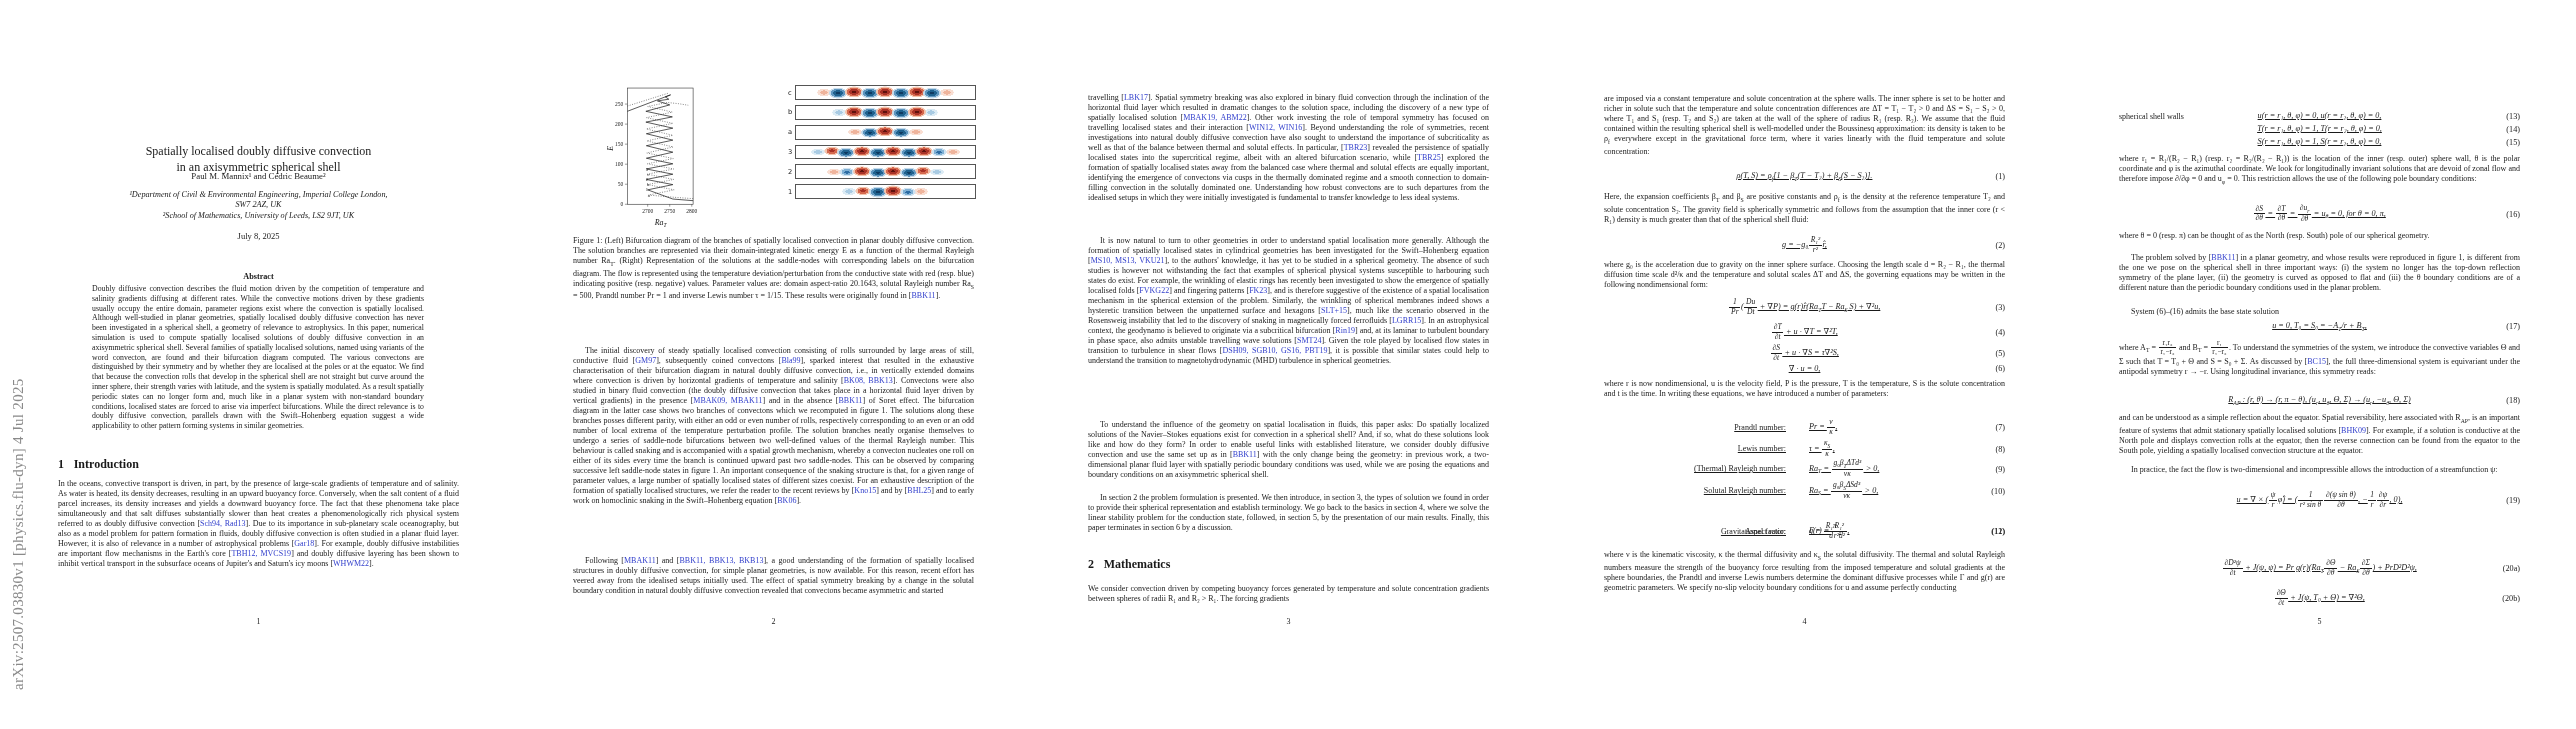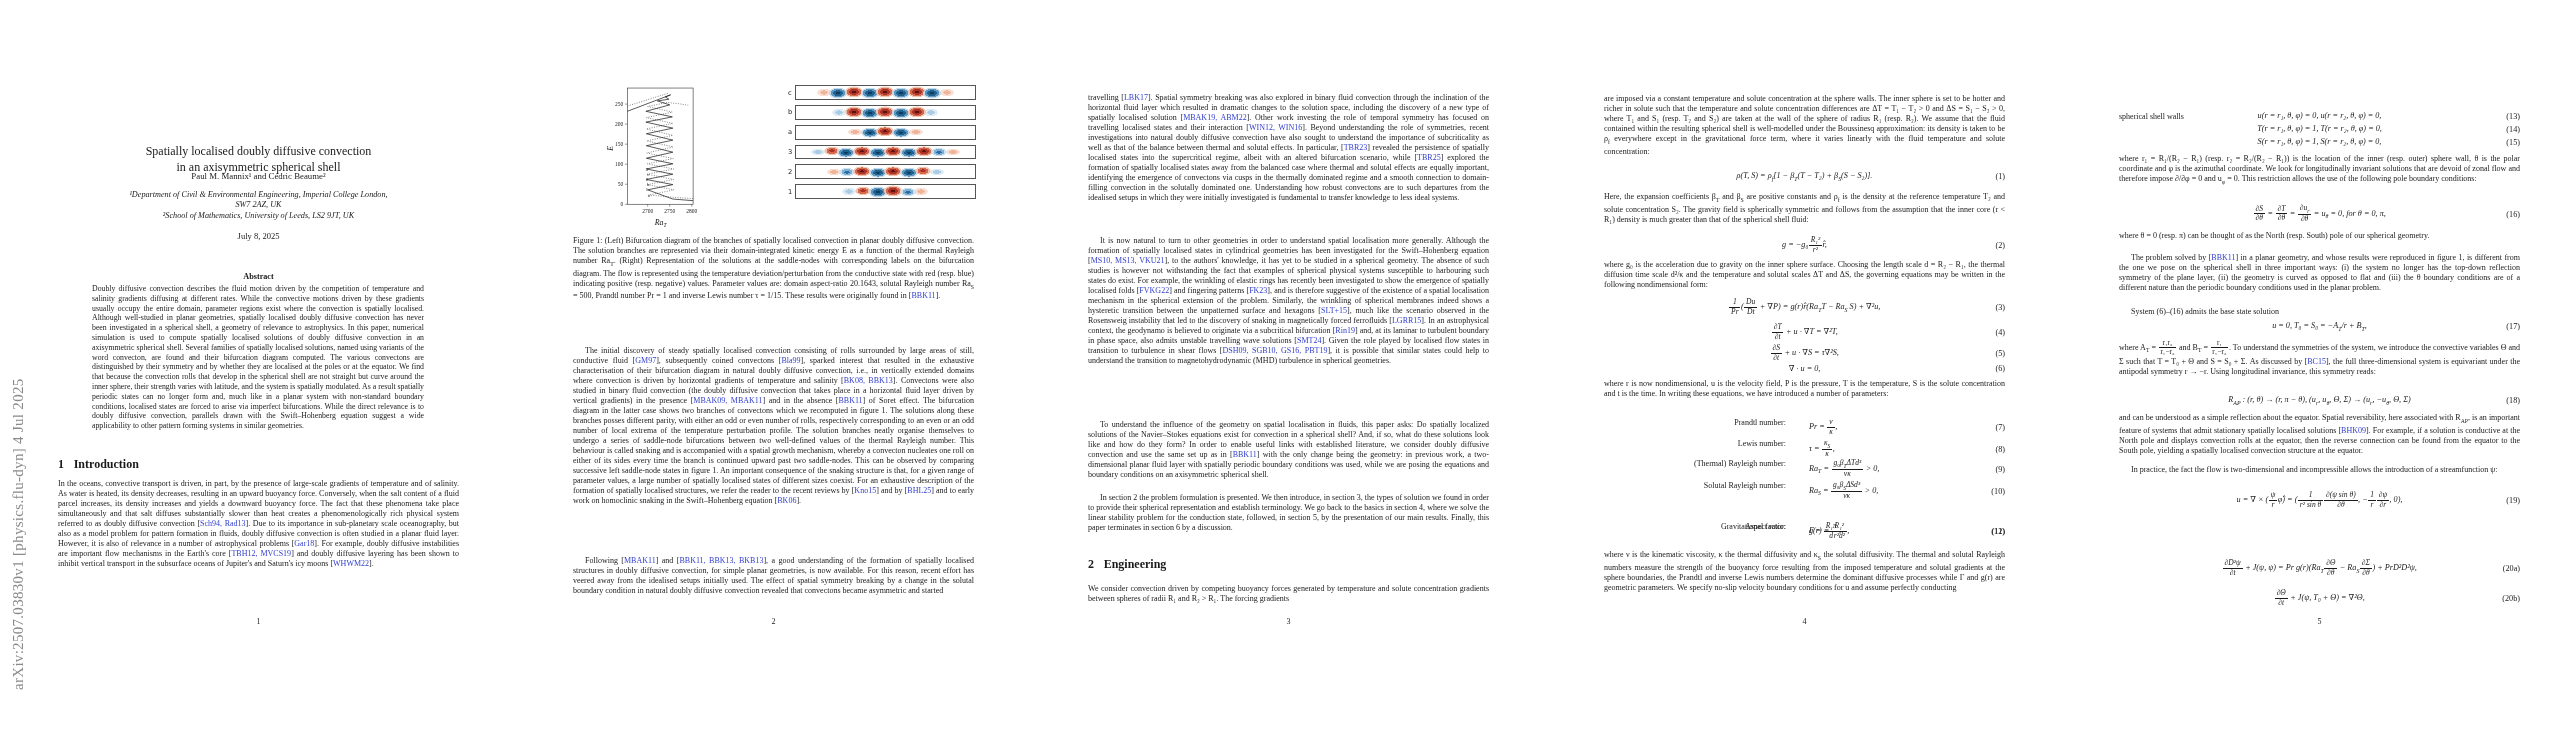--- a/index.html
+++ b/index.html
@@ -14,21 +14,21 @@
   .title{font-size:12px;line-height:16.4px;}
   .authors{font-size:8.8px;}
   .affil{font-size:8.2px;line-height:10.3px;font-style:italic;}
   .date{font-size:8.5px;}
   .absh{font-size:8.2px;font-weight:bold;}
   .abst{left:92px;width:332px;font-size:7.8px;line-height:9.8px;text-align:justify;}
   .sec{font-size:12px;font-weight:bold;}
   .sec .snum{margin-right:9.7px;}
   .pageno{font-size:8px;text-align:center;}
   .ct{color:#3340cc;}
-  .eq{display:flex;justify-content:center;font-size:8.2px;font-style:italic;}
+  .eq{display:flex;align-items:center;justify-content:center;font-size:8.2px;font-style:italic;text-decoration:underline;}
   .eq .eqno{position:absolute;right:0;top:50%;transform:translateY(-50%);font-style:normal;}
   .peq{justify-content:flex-start;}
   .plabel{width:182px;text-align:right;padding-right:23px;font-style:normal;font-size:8px;}
   .pbody{width:182px;text-align:left;}
   .fr{display:inline-block;text-align:center;vertical-align:middle;font-size:0.92em;line-height:1.15;margin:0 0.6px;}
   .fn{display:block;padding:0 1.8px;border-bottom:0.6px solid #1a1a1a;}
   .fd{display:block;padding:0 1.8px;}
   sub{font-size:0.72em;}
   .arxiv{position:absolute;left:9.7px;top:307px;height:383px;width:25.5px;
          writing-mode:vertical-rl;transform:rotate(180deg);
@@ -195,21 +195,21 @@
   <div class="blk par ind" style="top:556px;">Following [<span class="ct">MBAK11</span>] and [<span class="ct">BBK11, BBK13, BKB13</span>], a good understanding of the formation of spatially localised structures in doubly diffusive convection, for simple planar geometries, is now available. For this reason, recent effort has veered away from the idealised setups initially used. The effect of spatial symmetry breaking by a change in the solutal boundary condition in natural doubly diffusive convection revealed that convectons became asymmetric and started</div>
   <div class="blk pageno" style="top:617px;">2</div>
 </div>
 
 <div class="page" id="pg3">
   <div class="blk par" style="top:93px;">travelling [<span class="ct">LBK17</span>]. Spatial symmetry breaking was also explored in binary fluid convection through the inclination of the horizontal fluid layer which resulted in dramatic changes to the solution space, including the discovery of a new type of spatially localised solution [<span class="ct">MBAK19, ABM22</span>]. Other work investing the role of temporal symmetry has focused on travelling localised states and their interaction [<span class="ct">WIN12, WIN16</span>]. Beyond understanding the role of symmetries, recent investigations into natural doubly diffusive convection have also sought to understand the importance of subcriticality as well as that of the balance between thermal and solutal effects. In particular, [<span class="ct">TBR23</span>] revealed the persistence of spatially localised states into the supercritical regime, albeit with an altered bifurcation scenario, while [<span class="ct">TBR25</span>] explored the formation of spatially localised states away from the balanced case where thermal and solutal effects are equally important, identifying the emergence of convectons via cusps in the thermally dominated regime and a smooth connection to domain-filling convection in the solutally dominated one. Understanding how robust convectons are to such departures from the idealised setups in which they were initially investigated is fundamental to transfer knowledge to less ideal systems.</div>
   <div class="blk par ind" style="top:236px;">It is now natural to turn to other geometries in order to understand spatial localisation more generally. Although the formation of spatially localised states in cylindrical geometries has been investigated for the Swift–Hohenberg equation [<span class="ct">MS10, MS13, VKU21</span>], to the authors' knowledge, it has yet to be studied in a spherical geometry. The absence of such studies is however not withstanding the fact that examples of spherical physical systems susceptible to harbouring such states do exist. For example, the wrinkling of elastic rings has recently been investigated to show the emergence of spatially localised folds [<span class="ct">FVKG22</span>] and fingering patterns [<span class="ct">FK23</span>], and is therefore suggestive of the existence of a spatial localisation mechanism in the spherical extension of the problem. Similarly, the wrinkling of spherical membranes indeed shows a hysteretic transition between the unpatterned surface and hexagons [<span class="ct">SLT+15</span>], much like the scenario observed in the Rosensweig instability that led to the discovery of snaking in magnetically forced ferrofluids [<span class="ct">LGRR15</span>]. In an astrophysical context, the geodynamo is believed to originate via a subcritical bifurcation [<span class="ct">Rin19</span>] and, at its laminar to turbulent boundary in phase space, also admits unstable travelling wave solutions [<span class="ct">SMT24</span>]. Given the role played by localised flow states in transition to turbulence in shear flows [<span class="ct">DSH09, SGB10, GS16, PBT19</span>], it is possible that similar states could help to understand the transition to magnetohydrodynamic (MHD) turbulence in spherical geometries.</div>
   <div class="blk par ind" style="top:420px;">To understand the influence of the geometry on spatial localisation in fluids, this paper asks: Do spatially localized solutions of the Navier–Stokes equations exist for convection in a spherical shell? And, if so, what do these solutions look like and how do they form? In order to enable useful links with established literature, we consider doubly diffusive convection and use the same set up as in [<span class="ct">BBK11</span>] with the only change being the geometry: in previous work, a two-dimensional planar fluid layer with spatially periodic boundary conditions was used, while we are posing the equations and boundary conditions on an axisymmetric spherical shell.</div>
   <div class="blk par ind" style="top:493px;">In section 2 the problem formulation is presented. We then introduce, in section 3, the types of solution we found in order to provide their spherical representation and establish terminology. We go back to the basics in section 4, where we solve the linear stability problem for the conduction state, followed, in section 5, by the presentation of our main results. Finally, this paper terminates in section 6 by a discussion.</div>
   <div class="blk sec" style="top:557px;">
-    <span class="snum">2</span><span>Engineering</span>
+    <span class="snum">2</span><span>Mathematics</span>
   </div>
   <div class="blk par" style="top:584px;">We consider convection driven by competing buoyancy forces generated by temperature and solute concentration gradients between spheres of radii R₁ and R₂ &gt; R₁. The forcing gradients</div>
   <div class="blk pageno" style="top:617px;">3</div>
 </div>
 
 <div class="page" id="pg4">
   <div class="blk par" style="top:94px;">are imposed via a constant temperature and solute concentration at the sphere walls. The inner sphere is set to be hotter and richer in solute such that the temperature and solute concentration differences are ΔT = T₁ − T₂ &gt; 0 and ΔS = S₁ − S₂ &gt; 0, where T₁ and S₁ (resp. T₂ and S₂) are taken at the wall of the sphere of radius R₁ (resp. R₂). We assume that the fluid contained within the resulting spherical shell is well-modelled under the Boussinesq approximation: its density is taken to be ρ<sub>f</sub> everywhere except in the gravitational force term, where it varies linearly with the fluid temperature and solute concentration:</div>
   <div class="blk eq" style="top:171px;">
     <span>ρ(T, S) = ρ<sub>f</sub>[1 − β<sub>T</sub>(T − T₂) + β<sub>S</sub>(S − S₂)].</span>
     <span class="eqno">(1)</span>

